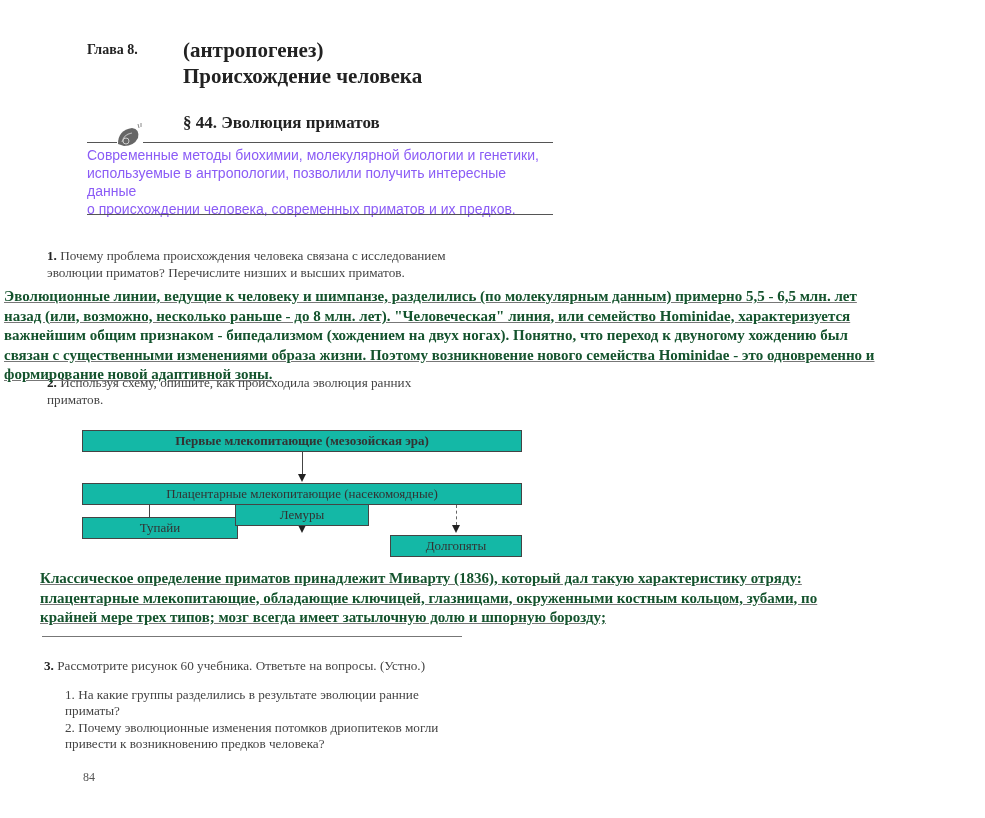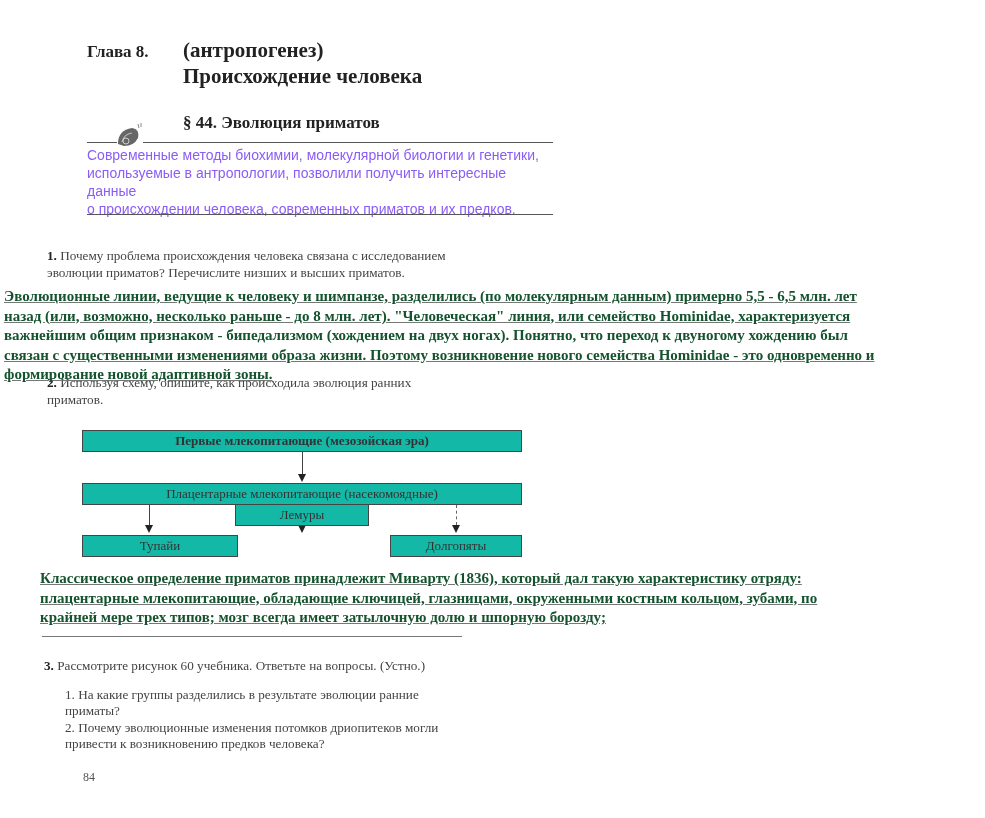--- a/index.html
+++ b/index.html
@@ -3,21 +3,21 @@
 <meta charset="utf-8">
 <style>
   html, body { margin: 0; padding: 0; background: #ffffff; }
   body {
     width: 985px; height: 818px; position: relative; overflow: hidden;
     font-family: "DejaVu Serif", serif; color: #1a1a1a;
   }
   .abs { position: absolute; }
   .chapter-label {
     left: 87px; top: 42px; font-family: "Liberation Serif", serif;
-    font-size: 17px; font-weight: bold; color: #222;
+    font-size: 14px; font-weight: bold; color: #222;
   }
   .chapter-title {
     left: 183px; top: 37px; font-family: "Liberation Serif", serif;
     font-size: 21px; font-weight: bold; color: #222; line-height: 26px;
   }
   .section-title {
     left: 183px; top: 113px; font-family: "Liberation Serif", serif;
     font-size: 17px; font-weight: bold; color: #222;
   }
   .shell-icon {
@@ -120,21 +120,21 @@
     <span>Плацентарные млекопитающие (насекомоядные)</span>
   </div>
 
   <div class="arrow-line" style="left:149px; top:505px; height:20px;"></div>
   <div class="arrow-head" style="left:145px; top:525px;"></div>
   <div class="arrow-line" style="left:302px; top:505px; height:20px;"></div>
   <div class="arrow-head" style="left:298px; top:525px;"></div>
   <div class="arrow-line dashed" style="left:456px; top:505px; height:20px;"></div>
   <div class="arrow-head" style="left:452px; top:525px;"></div>
 
-  <div class="diagram-box" style="left:82px; top:535px; width:156px; height:22px;">
+  <div class="diagram-box" style="left:82px; top:517px; width:156px; height:22px;">
     <span>Тупайи</span>
   </div>
   <div class="diagram-box" style="left:235px; top:504px; width:134px; height:22px;">
     <span>Лемуры</span>
   </div>
   <div class="diagram-box" style="left:390px; top:535px; width:132px; height:22px;">
     <span>Долгопяты</span>
   </div>
 </div>
 

